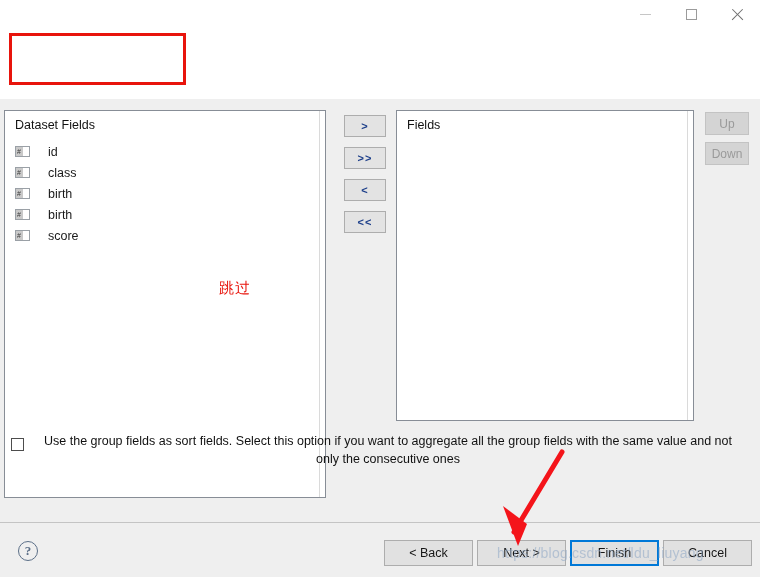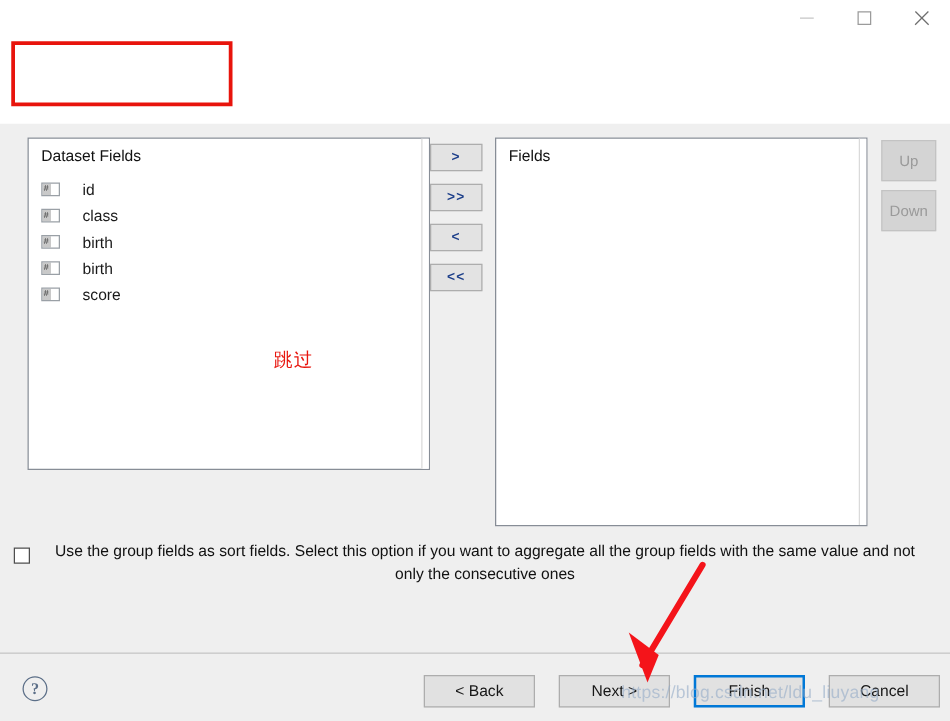--- a/index.html
+++ b/index.html
@@ -126,22 +126,22 @@
     background: #efefef;
   }
 
   .listbox {
     position: absolute;
     background: #ffffff;
     border: 1px solid #878d96;
     box-sizing: border-box;
   }
   #dataset-listbox {
-    left: 22px; top: 11px;
-    width: 322px; height: 266px;
+    left: 4px; top: 11px;
+    width: 322px; height: 388px;
   }
   #fields-listbox {
     left: 396px; top: 11px;
     width: 298px; height: 311px;
   }
   .listbox-scroll {
     position: absolute;
     right: 0; top: 0;
     width: 6px; height: 100%;
     background: #ffffff;
@@ -218,21 +218,21 @@
     font-family: "Liberation Sans", sans-serif;
   }
 
   
   .updown-col {
     position: absolute;
     left: 705px; top: 13px;
     width: 44px;
   }
   .updown-btn {
-    width: 44px; height: 33px;
+    width: 44px; height: 23px;
     margin-bottom: 7px;
     background: #d4d4d4;
     border: 1px solid #c3c3c3;
     box-sizing: border-box;
     font-size: 12px;
     color: #9a9a9a;
     display: flex;
     align-items: center;
     justify-content: center;
   }
@@ -281,21 +281,21 @@
     font-size: 13px;
     line-height: 17px;
     text-align: center;
     font-family: "Liberation Serif", serif;
     font-weight: bold;
   }
   .footer-btns {
     position: absolute;
     right: 8px; top: 540px;
     display: flex;
-    gap: 19px;
+    gap: 4px;
   }
   .dlg-btn {
     width: 89px; height: 26px;
     background: #e1e1e1;
     border: 1px solid #adadad;
     box-sizing: border-box;
     font-size: 12.5px;
     color: #171717;
     display: flex;
     align-items: center;

